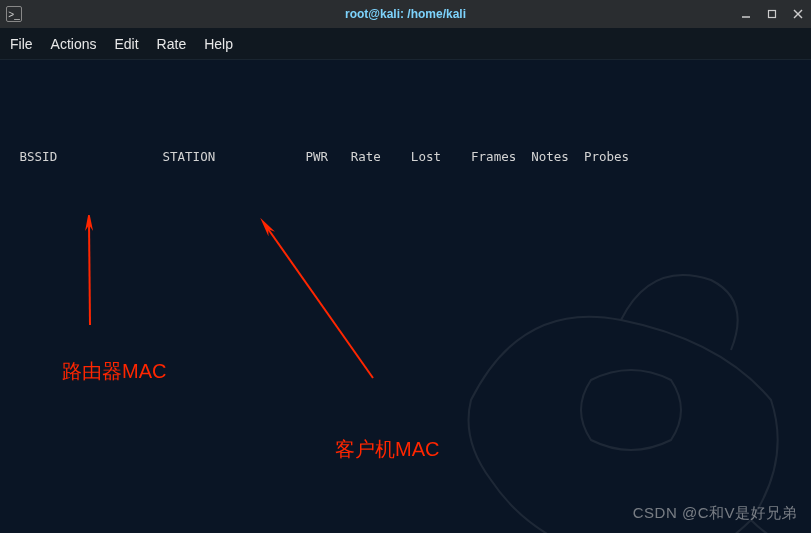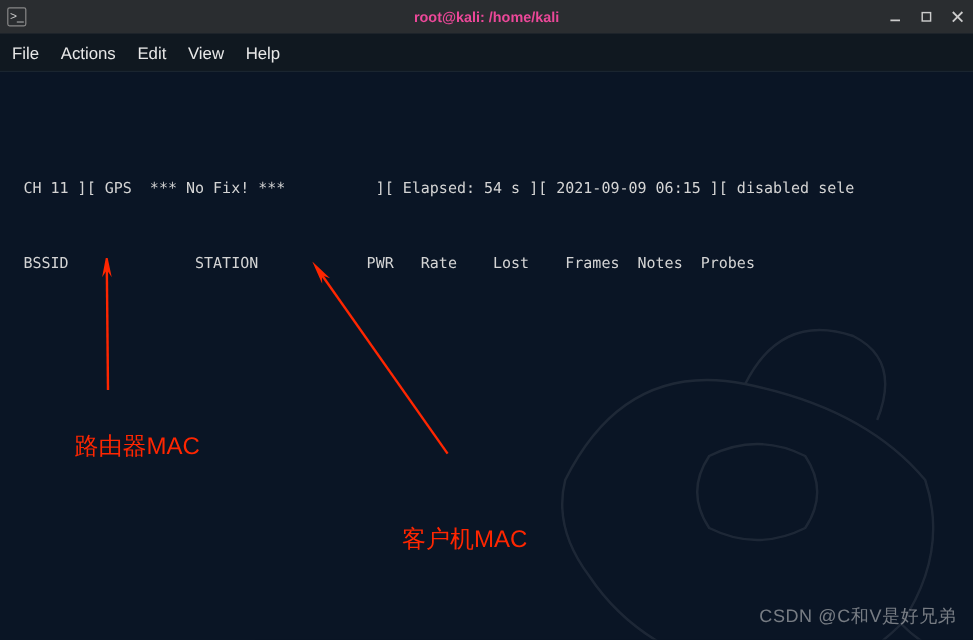--- a/index.html
+++ b/index.html
@@ -31,21 +31,21 @@
       justify-content: center;
       font-size: 10px;
       color: #ccc;
       margin-right: 8px;
     }
     .titlebar-title {
       position: absolute;
       left: 50%;
       transform: translateX(-50%);
       font-weight: bold;
-      color: #ec4899;
+      color: #7dd3fc;
     }
     .win-controls {
       margin-left: auto;
       display: flex;
       gap: 12px;
       align-items: center;
     }
     .win-btn {
       width: 14px;
       height: 14px;
@@ -136,31 +136,30 @@
           <line x1="9" y1="1" x2="1" y2="9" stroke="#ccc" stroke-width="1.5"></line>
         </svg>
     </div>
   </div>
 </div>
 
 <div class="menubar">
   <div class="menu-item">File</div>
   <div class="menu-item">Actions</div>
   <div class="menu-item">Edit</div>
-  <div class="menu-item">View</div>
+  <div class="menu-item">Rate</div>
   <div class="menu-item">Help</div>
 </div>
 
 <div class="terminal">
   <svg class="terminal-bg" viewBox="0 0 500 400">
     <path d="M 100 200 Q 150 100 250 120 Q 350 140 400 200 Q 420 260 380 320 Q 320 380 240 360 Q 160 340 120 280 Q 90 240 100 200 Z M 220 180 Q 260 160 300 180 Q 320 210 300 240 Q 260 260 220 240 Q 200 210 220 180 Z" fill="none" stroke="#fff" stroke-width="2"></path>
     <path d="M 250 120 Q 280 60 340 80 Q 380 100 360 150" fill="none" stroke="#fff" stroke-width="2"></path>
     <path d="M 380 320 Q 420 360 460 340" fill="none" stroke="#fff" stroke-width="2"></path>
   </svg>
-<div> CH 11 ][ GPS  *** No Fix! ***          ][ Elapsed: 54 s ][ 2021-09-09 06:15 ][ disabled sele</div>
 <div> BSSID              STATION            PWR   Rate    Lost    Frames  Notes  Probes</div>
 </div>
 
 <svg class="arrow" style="left:75px; top:215px;" width="30" height="120" viewBox="0 0 30 120">
   <defs>
     <marker id="ah1" markerWidth="10" markerHeight="10" refX="5" refY="2" orient="auto">
       <polygon points="0 0, 10 2, 0 4, 3 2" fill="#ff2600"></polygon>
     </marker>
   </defs>
   <line x1="15" y1="110" x2="14" y2="6" stroke="#ff2600" stroke-width="2" marker-end="url(#ah1)"></line>

